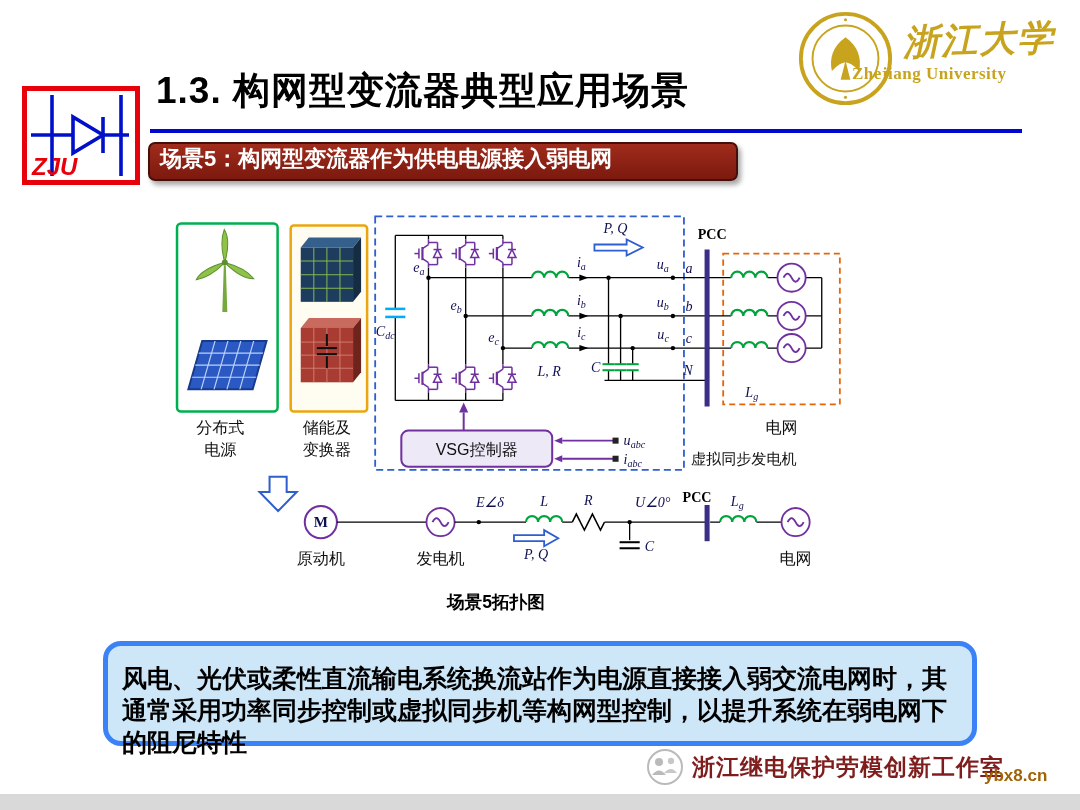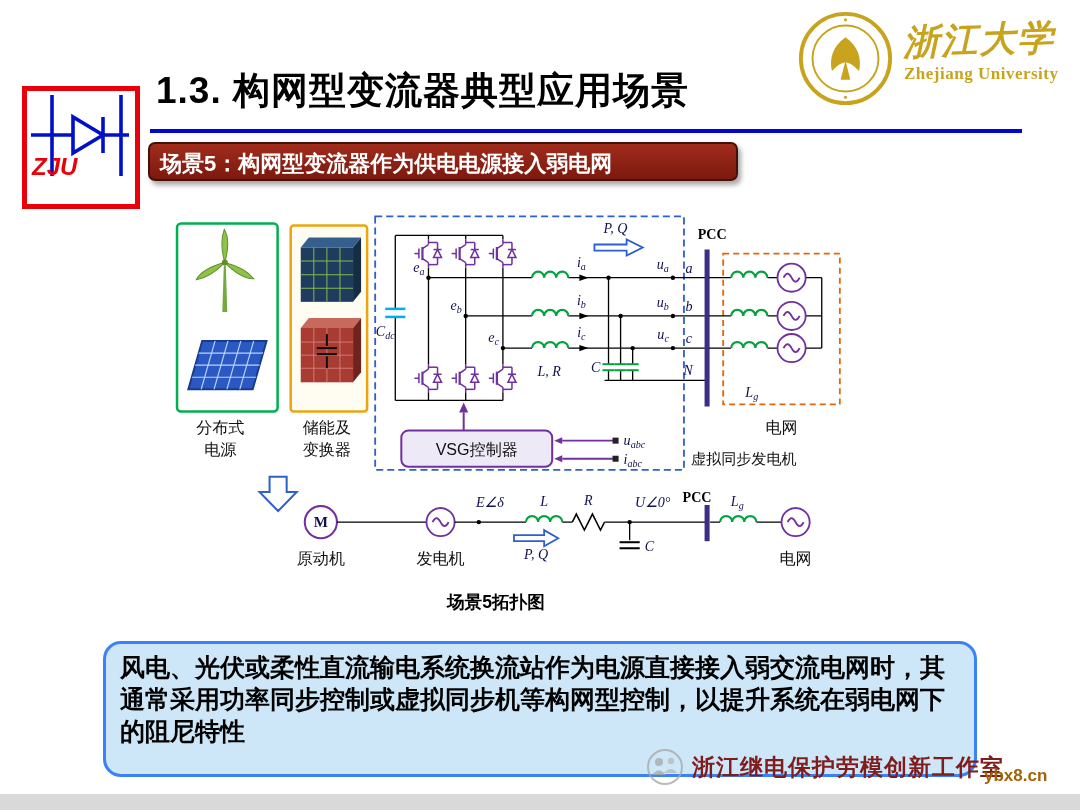--- a/index.html
+++ b/index.html
@@ -4,42 +4,42 @@
 <style>
   * { box-sizing: border-box; }
   html,body { margin:0; padding:0; background:#fff; }
   .slide { position:relative; width:1080px; height:810px; background:#ffffff; overflow:hidden;
            font-family:"Liberation Sans", sans-serif; }
 
   .title { position:absolute; left:156px; top:66px; margin:0; font-size:37px; font-weight:bold;
            color:#000; letter-spacing:1px; white-space:nowrap; }
   .rule  { position:absolute; left:150px; top:129px; width:872px; height:4px; background:#0008d0; }
 
-  .zju-badge { position:absolute; left:22px; top:86px; width:118px; height:123px;
+  .zju-badge { position:absolute; left:22px; top:86px; width:118px; height:99px;
                border:5px solid #e8000a; background:#fff; }
   .zju-badge svg { width:106px; height:89px; display:block; }
 
   .univ-seal { position:absolute; left:797px; top:10px; width:97px; height:97px; }
   .univ-cn { position:absolute; left:903px; top:16px; font-family:"Liberation Serif",serif;
              font-style:italic; font-weight:bold; font-size:36px; color:#c8a41e;
              transform:rotate(-2deg); letter-spacing:2px; white-space:nowrap; }
-  .univ-en { position:absolute; left:904px; top:64px; font-family:"Liberation Serif",serif;
+  .univ-en { position:absolute; left:852px; top:64px; font-family:"Liberation Serif",serif;
              font-weight:bold; font-size:17px; color:#c8a41e; letter-spacing:0.5px; white-space:nowrap; }
 
   .banner { position:absolute; left:148px; top:142px; width:590px; height:39px;
             background:linear-gradient(180deg,#a02c1c,#7c190e); border:2px solid #46100a;
             border-radius:7px; box-shadow:3px 4px 5px rgba(0,0,0,0.35);
-            color:#fff; font-size:22px; font-weight:bold; display:flex; align-items:flex-end;
+            color:#fff; font-size:22px; font-weight:bold; display:flex; align-items:flex-start;
             padding-left:10px; white-space:nowrap; }
 
   .diagram { position:absolute; left:172px; top:213px; width:694px; height:408px; }
 
-  .summary { position:absolute; left:103px; top:641px; width:874px; height:136px;
-             background:#cde7f8; border:3px solid #3b82f6; border-radius:18px;
-             padding:7px 14px; font-size:25px; font-weight:bold; color:#000; line-height:1.28; }
+  .summary { position:absolute; left:103px; top:641px; width:874px; height:105px;
+             background:#cde7f8; border:5px solid #3b82f6; border-radius:18px;
+             padding:16px 14px; font-size:25px; font-weight:bold; color:#000; line-height:1.28; }
 
   .wm-logo { position:absolute; left:645px; top:747px; width:40px; height:40px; opacity:0.8; }
   .wm-text { position:absolute; left:692px; top:752px; font-size:23px; font-weight:bold;
              color:#7f1d1d; letter-spacing:1px; white-space:nowrap; }
   .site    { position:absolute; left:984px; top:766px; font-size:17px; font-weight:bold; color:#a16207; }
   .bottom-strip { position:absolute; left:0; top:794px; width:1080px; height:16px; background:#d9d9d9; }
 
   
   .diagram text { font-family:"Liberation Serif",serif; }
   text.cn   { font-family:"Liberation Sans",sans-serif; font-size:16px; fill:#111; font-style:normal; }

